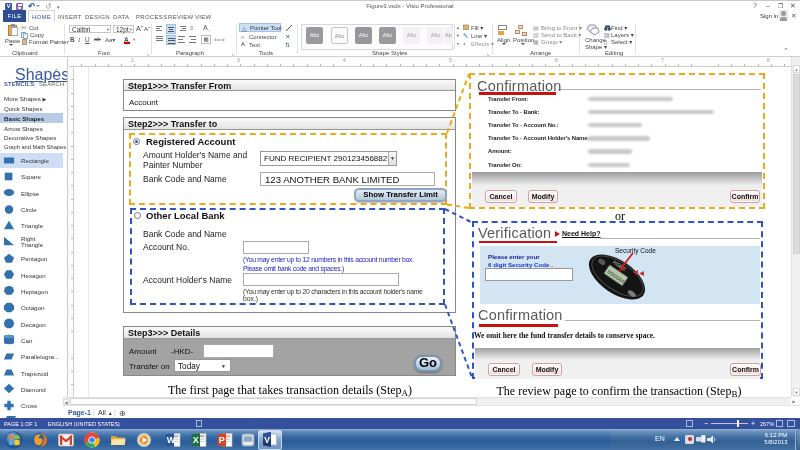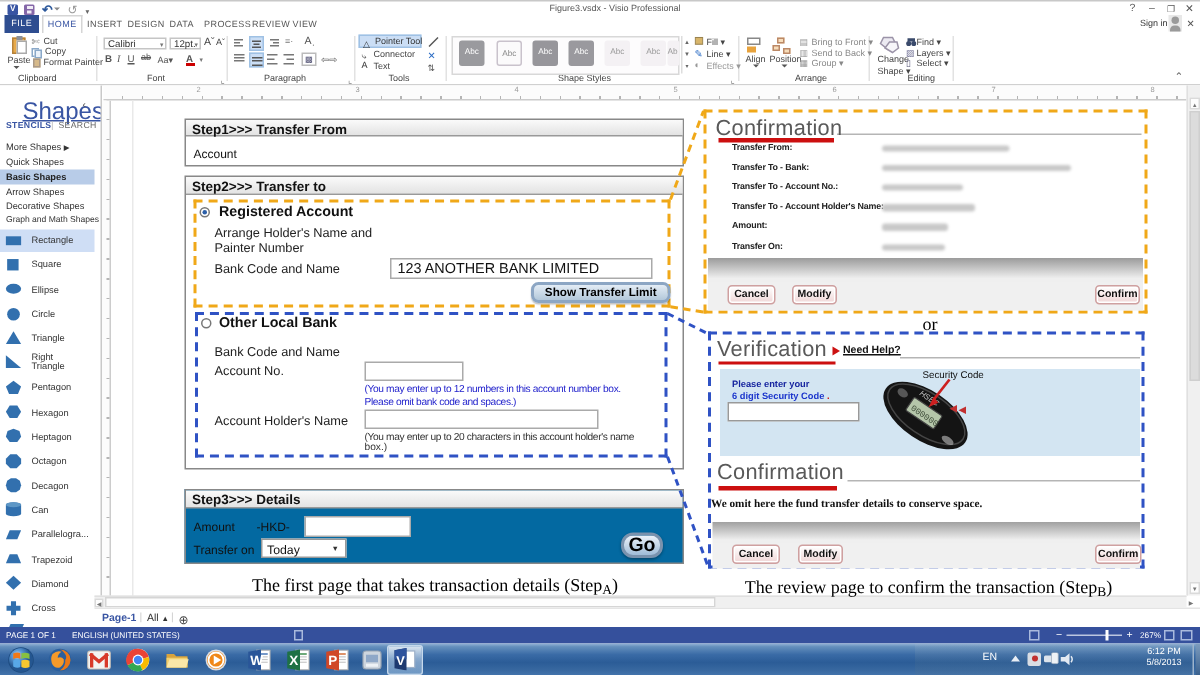--- a/index.html
+++ b/index.html
@@ -388,42 +388,46 @@
 
   <div class="abs" style="left:123px;top:117px;width:333px;height:196px;border:1px solid #888;background:#fff;">
     <div class="abs" style="left:0;top:0;width:100%;height:11.5px;background:linear-gradient(#fafafa,#e3e3e3);border-bottom:1px solid #999;"></div>
     <div class="abs" style="left:4px;top:0.5px;font-size:9px;font-weight:bold;color:#111;">Step2&gt;&gt;&gt; Transfer to</div>
   </div>
 
   <div class="abs" style="left:129px;top:133px;width:318px;height:72px;border:2px dashed #f0a818;"></div>
   <div class="abs" style="left:133px;top:137.5px;width:7px;height:7px;border:1px solid #777;border-radius:50%;background:#fff;"></div>
   <div class="abs" style="left:135px;top:139.5px;width:3px;height:3px;border-radius:50%;background:#2b5fa8;"></div>
   <div class="abs" style="left:146px;top:135.5px;font-size:9.5px;font-weight:bold;color:#111;">Registered Account</div>
-  <div class="abs" style="left:143px;top:150px;font-size:8.5px;color:#222;">Arrange Holder's Name and</div>
+  <div class="abs" style="left:143px;top:150px;font-size:8.5px;color:#222;">Amount Holder's Name and</div>
   <div class="abs" style="left:143px;top:160px;font-size:8.5px;color:#222;">Painter Number</div>
+  <div class="abs" style="left:260px;top:151px;width:137px;height:15px;border:1px solid #999;background:#fff;overflow:hidden;">
+    <span style="position:absolute;left:3px;top:2px;font-size:8.05px;color:#111;">FUND RECIPIENT 290123456882</span>
+    <span style="position:absolute;right:0px;top:0px;width:8px;height:13px;background:linear-gradient(#f8f8f8,#ddd);border-left:1px solid #aaa;font-size:5px;color:#333;text-align:center;line-height:13px;">▼</span>
+  </div>
   <div class="abs" style="left:143px;top:174px;font-size:8.5px;color:#222;">Bank Code and Name</div>
   <div class="abs" style="left:260px;top:171.5px;width:175px;height:14px;border:1px solid #aaa;background:#fff;">
     <span style="position:absolute;left:4px;top:1.5px;font-size:9.6px;color:#111;">123 ANOTHER BANK LIMITED</span>
   </div>
   <div class="abs" style="left:354px;top:188px;width:93px;height:14px;border:2px solid #8ca6c4;border-radius:5px;background:linear-gradient(#e3ecf5,#b3c8da);box-shadow:0 1px 1px rgba(0,0,0,0.25);text-align:center;font-size:7.8px;font-weight:bold;color:#000;line-height:10px;">Show Transfer Limit</div>
 
   <div class="abs" style="left:130px;top:208px;width:315px;height:97px;border:2px dashed #2f52c4;"></div>
   <div class="abs" style="left:133.5px;top:211.5px;width:7px;height:7px;border:1px solid #777;border-radius:50%;background:#fff;"></div>
   <div class="abs" style="left:146px;top:209.5px;font-size:9.5px;font-weight:bold;color:#111;">Other Local Bank</div>
   <div class="abs" style="left:143px;top:229px;font-size:8.5px;color:#222;">Bank Code and Name</div>
   <div class="abs" style="left:143px;top:242px;font-size:8.5px;color:#222;">Account No.</div>
   <div class="abs" style="left:243px;top:241px;width:66px;height:13px;border:1px solid #aaa;background:#fff;"></div>
   <div class="abs" style="left:243px;top:256px;font-size:6.8px;letter-spacing:-0.25px;color:#2323cc;">(You may enter up to 12 numbers in this account number box.</div>
   <div class="abs" style="left:243px;top:264.5px;font-size:6.8px;letter-spacing:-0.25px;color:#2323cc;">Please omit bank code and spaces.)</div>
   <div class="abs" style="left:143px;top:274.5px;font-size:8.5px;color:#222;">Account Holder's Name</div>
   <div class="abs" style="left:243px;top:273px;width:156px;height:13px;border:1px solid #aaa;background:#fff;"></div>
   <div class="abs" style="left:243px;top:288px;font-size:6.8px;letter-spacing:-0.25px;color:#333;">(You may enter up to 20 characters in this account holder's name</div>
   <div class="abs" style="left:243px;top:295px;font-size:6.8px;color:#333;">box.)</div>
 
-  <div class="abs" style="left:123px;top:326px;width:333px;height:50px;border:1px solid #888;background:#0369a1;">
+  <div class="abs" style="left:123px;top:326px;width:333px;height:50px;border:1px solid #888;background:#a3a3a3;">
     <div class="abs" style="left:0;top:0;width:100%;height:12px;background:linear-gradient(#fafafa,#e3e3e3);border-bottom:1px solid #999;"></div>
     <div class="abs" style="left:4px;top:1px;font-size:9px;font-weight:bold;color:#111;">Step3&gt;&gt;&gt; Details</div>
     <div class="abs" style="left:5px;top:20px;font-size:8px;color:#111;">Amount</div>
     <div class="abs" style="left:47px;top:20px;font-size:8px;color:#111;">-HKD-</div>
     <div class="abs" style="left:79px;top:17px;width:71px;height:14px;border:1px solid #aaa;background:#fff;"></div>
     <div class="abs" style="left:5px;top:35px;font-size:8px;color:#111;">Transfer on</div>
     <div class="abs" style="left:50px;top:32px;width:57px;height:13px;border:1px solid #999;background:#fff;">
       <span style="position:absolute;left:3px;top:1.5px;font-size:8.2px;color:#111;">Today</span>
       <span style="position:absolute;right:4px;top:2.5px;font-size:5px;color:#333;">▼</span>
     </div>

